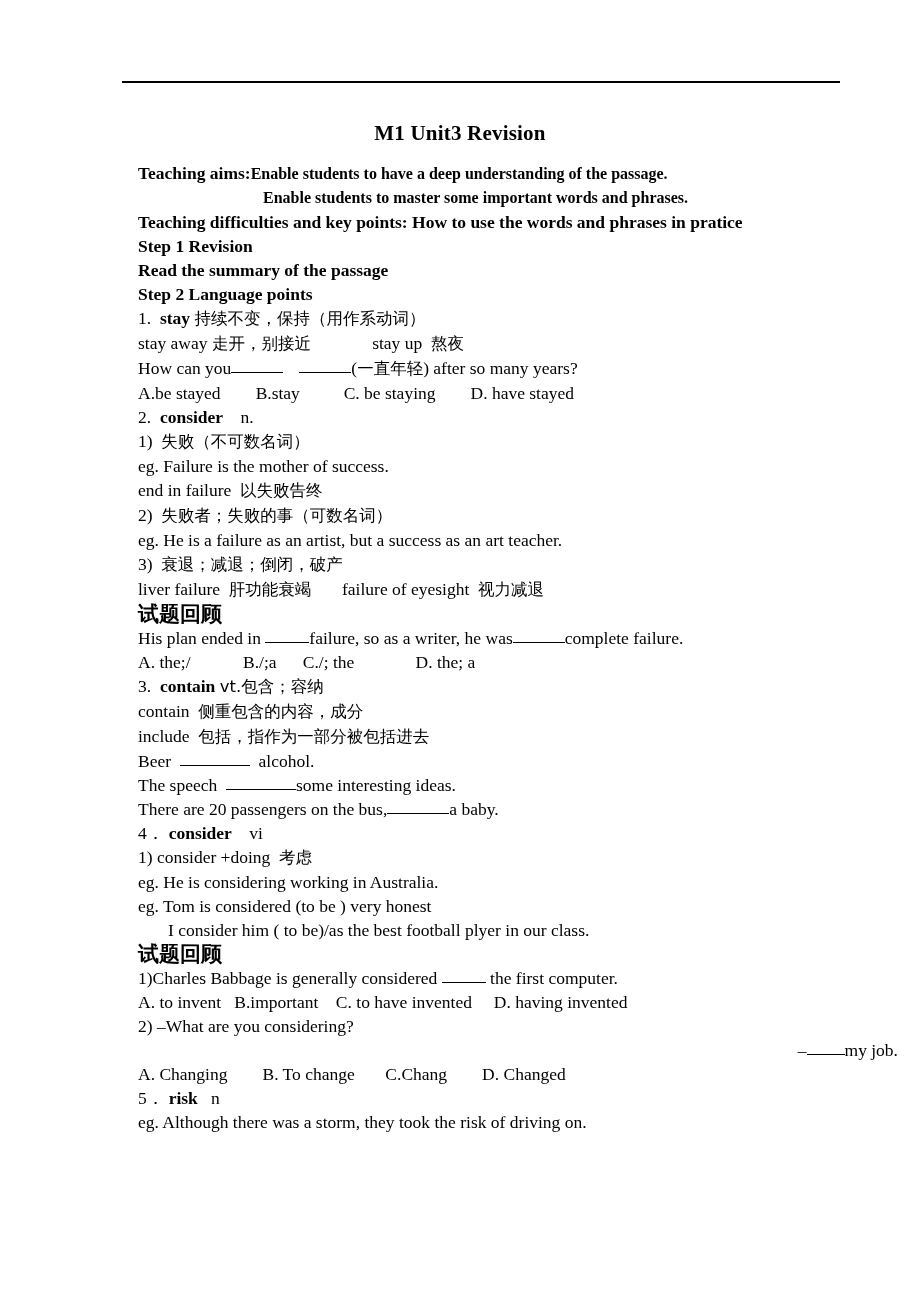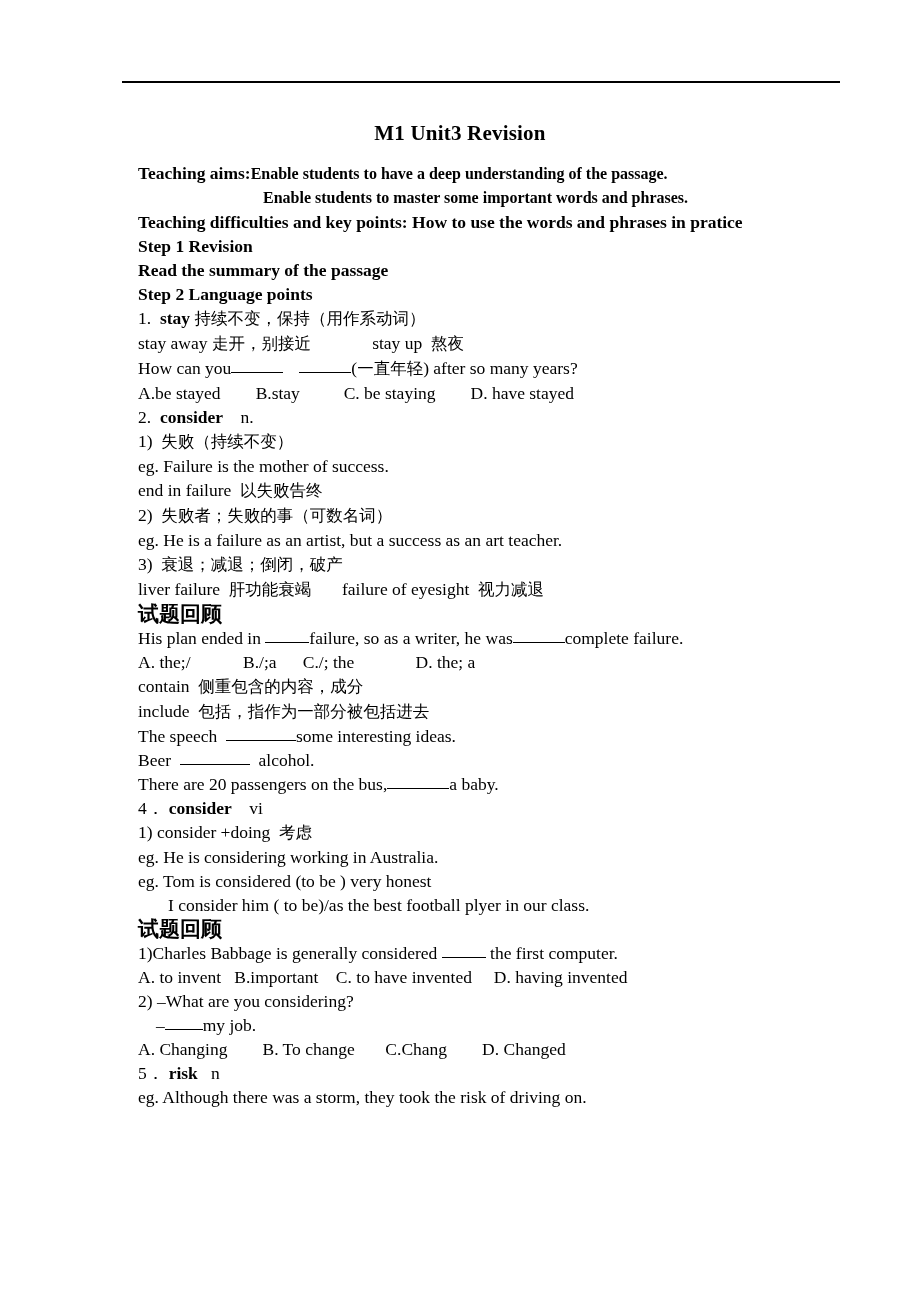--- a/index.html
+++ b/index.html
@@ -64,20 +64,21 @@
   }
   .ln.aims2 {
     font-weight: bold;
     padding-left: 125px;
   }
   .ln.indent {
     padding-left: 30px;
   }
   .ln.indent-sm {
     padding-left: 18px;
+    text-align: right;
   }
   b.kw {
     font-weight: bold;
   }
   .cn {
     font-family: "DejaVu Sans", "Liberation Sans", sans-serif;
     font-size: 16.5px;
   }
   .blank {
     display: inline-block;
@@ -121,48 +122,49 @@
 
     <div class="ln">stay away <span class="cn">走开，别接近</span>              stay up  <span class="cn">熬夜</span></div>
 
     <div class="ln">How can you<span class="blank b-52"></span><span class="gap-sm"></span><span class="blank b-52"></span>(<span class="cn">一直年轻</span>) after so many years?</div>
 
 
     <div class="ln"><span>A.be stayed</span>        <span>B.stay</span>          <span>C. be staying</span>        <span>D. have stayed</span></div>
 
     <div class="ln"><span>2.</span><span>  </span><b class="kw">consider</b><span>    </span><span>n.</span></div>
 
-    <div class="ln"><span>1)</span><span>  </span><span class="cn">失败（持续不变）</span></div>
+    <div class="ln"><span>1)</span><span>  </span><span class="cn">失败（不可数名词）</span></div>
 
     <div class="ln">eg. Failure is the mother of success.</div>
 
     <div class="ln">end in failure  <span class="cn">以失败告终</span></div>
 
     <div class="ln"><span>2)</span><span>  </span><span class="cn">失败者；失败的事（可数名词）</span></div>
 
     <div class="ln">eg. He is a failure as an artist, but a success as an art teacher.</div>
 
     <div class="ln"><span>3)</span><span>  </span><span class="cn">衰退；减退；倒闭，破产</span></div>
 
     <div class="ln">liver failure  <span class="cn">肝功能衰竭</span>       failure of eyesight  <span class="cn">视力减退</span></div>
 
     <div class="ln cn-head">试题回顾</div>
 
     <div class="ln">His plan ended in <span class="blank b-44"></span>failure, so as a writer, he was<span class="blank b-52"></span>complete failure.</div>
 
     <div class="ln"><span>A. the;/</span>            <span>B./;a</span>      <span>C./; the</span>              <span>D. the; a</span></div>
 
+    <div class="ln"><span>3.</span><span>  </span><b class="kw">contain</b><span> </span><span class="cn">vt.包含；容纳</span></div>
 
     <div class="ln">contain  <span class="cn">侧重包含的内容，成分</span></div>
 
     <div class="ln">include  <span class="cn">包括，指作为一部分被包括进去</span></div>
 
+    <div class="ln">Beer  <span class="blank b-70"></span>  alcohol.</div>
+
     <div class="ln">The speech  <span class="blank b-70"></span>some interesting ideas.</div>
-
-    <div class="ln">Beer  <span class="blank b-70"></span>  alcohol.</div>
 
     <div class="ln">There are 20 passengers on the bus,<span class="blank b-62"></span>a baby.</div>
 
     <div class="ln"><span>4．</span><span> </span><b class="kw">consider</b><span>    </span><span>vi</span></div>
 
     <div class="ln"><span>1)</span><span> </span>consider +doing  <span class="cn">考虑</span></div>
 
     <div class="ln">eg. He is considering working in Australia.</div>
 
 

